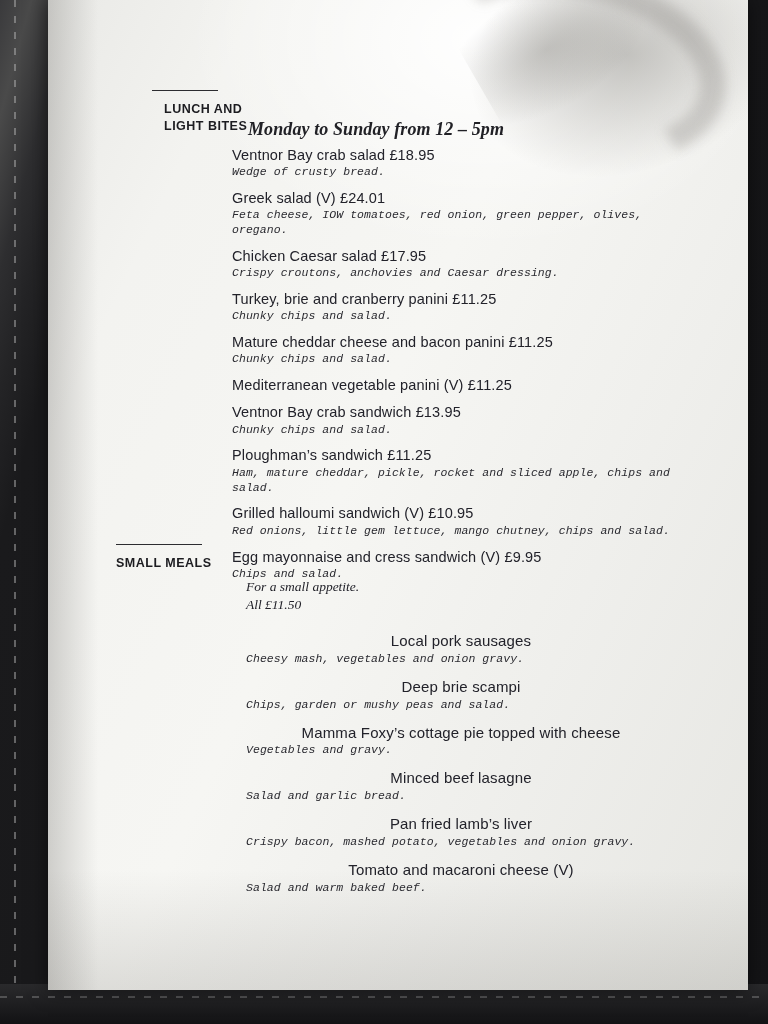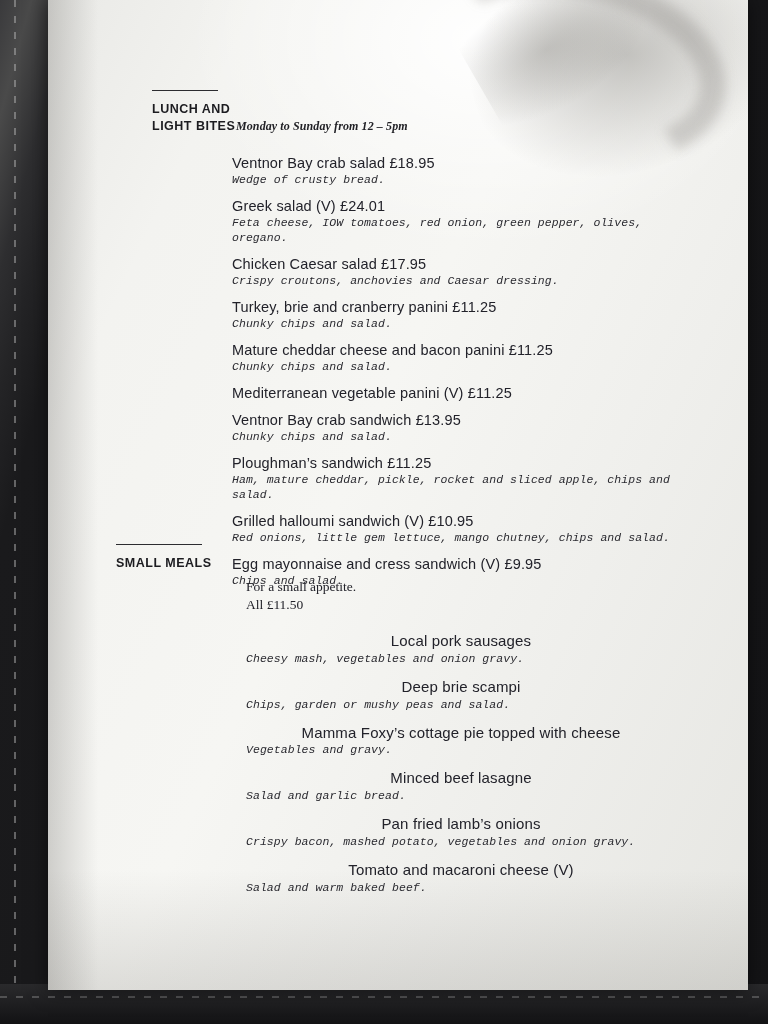--- a/index.html
+++ b/index.html
@@ -165,33 +165,33 @@
     letter-spacing: 0.5px;
     color: #1c1c20;
     line-height: 1.35;
     white-space: pre-line;
   }
 
   .heading-row {
     display: flex;
     align-items: flex-start;
   }
-  .heading-col { width: 84px; flex: 0 0 84px; }
+  .heading-col { width: 84px; flex: 0 0 84px; margin-left: 12px; }
   .sub-note {
     font-family: "Liberation Serif", serif;
     font-style: italic;
     font-weight: bold;
-    font-size: 12px;
+    font-size: 18px;
     color: #212126;
     padding-top: 18px;
     letter-spacing: 0.1px;
   }
 
   .items {
-    margin-top: 19px;
+    margin-top: 6px;
     padding-left: 80px;
   }
   .section-small .items { padding-left: 130px; margin-top: 6px; }
 
   .item { margin-bottom: 9px; }
   .item-name {
     font-family: "Liberation Sans", sans-serif;
     font-size: 14.5px;
     color: #22222a;
     letter-spacing: 0.15px;
@@ -202,20 +202,21 @@
     font-style: italic;
     font-size: 11.5px;
     color: #2a2a30;
     letter-spacing: 0.05px;
     line-height: 1.3;
     margin-top: 1px;
   }
 
   .intro {
     font-family: "Liberation Serif", serif;
+    font-style: italic;
     font-size: 13.5px;
     color: #22222a;
     line-height: 1.35;
     margin-bottom: 18px;
     padding-left: 130px;
     margin-top: 6px;
   }
   .intro div { white-space: pre-line; }
 
   .section-small .item { margin-bottom: 11px; }
@@ -310,21 +311,21 @@
           </div>
           <div class="item">
             <div class="item-name">Mamma Foxy’s cottage pie topped with cheese</div>
             <div class="item-desc">Vegetables and gravy.</div>
           </div>
           <div class="item">
             <div class="item-name">Minced beef lasagne</div>
             <div class="item-desc">Salad and garlic bread.</div>
           </div>
           <div class="item">
-            <div class="item-name">Pan fried lamb’s onions</div>
+            <div class="item-name">Pan fried lamb’s liver</div>
             <div class="item-desc">Crispy bacon, mashed potato, vegetables and onion gravy.</div>
           </div>
           <div class="item">
             <div class="item-name">Tomato and macaroni cheese (V)</div>
             <div class="item-desc">Salad and warm baked beef.</div>
           </div>
         </div>
       </div>
 
     </div>

